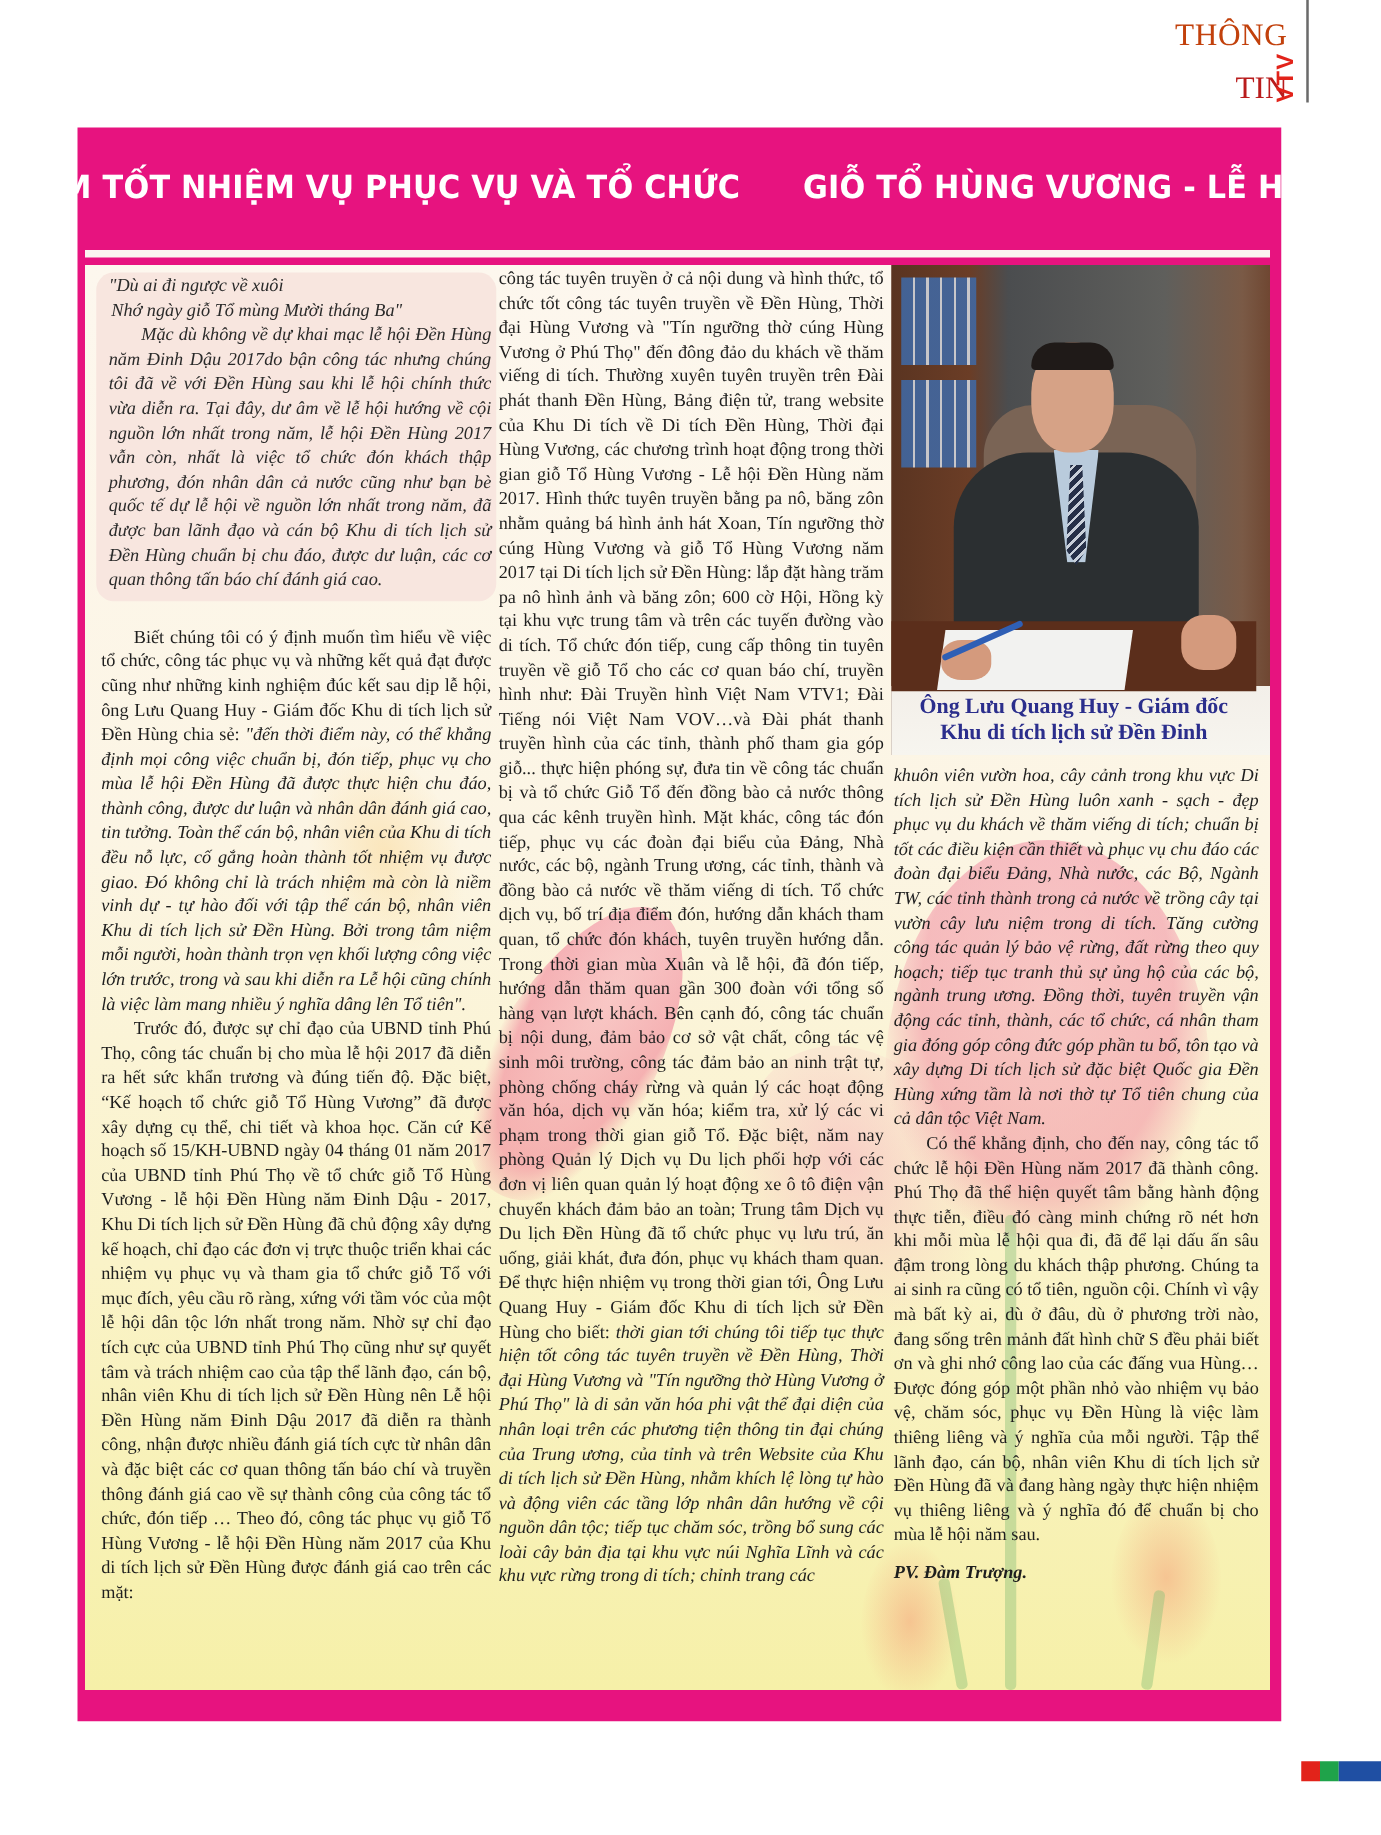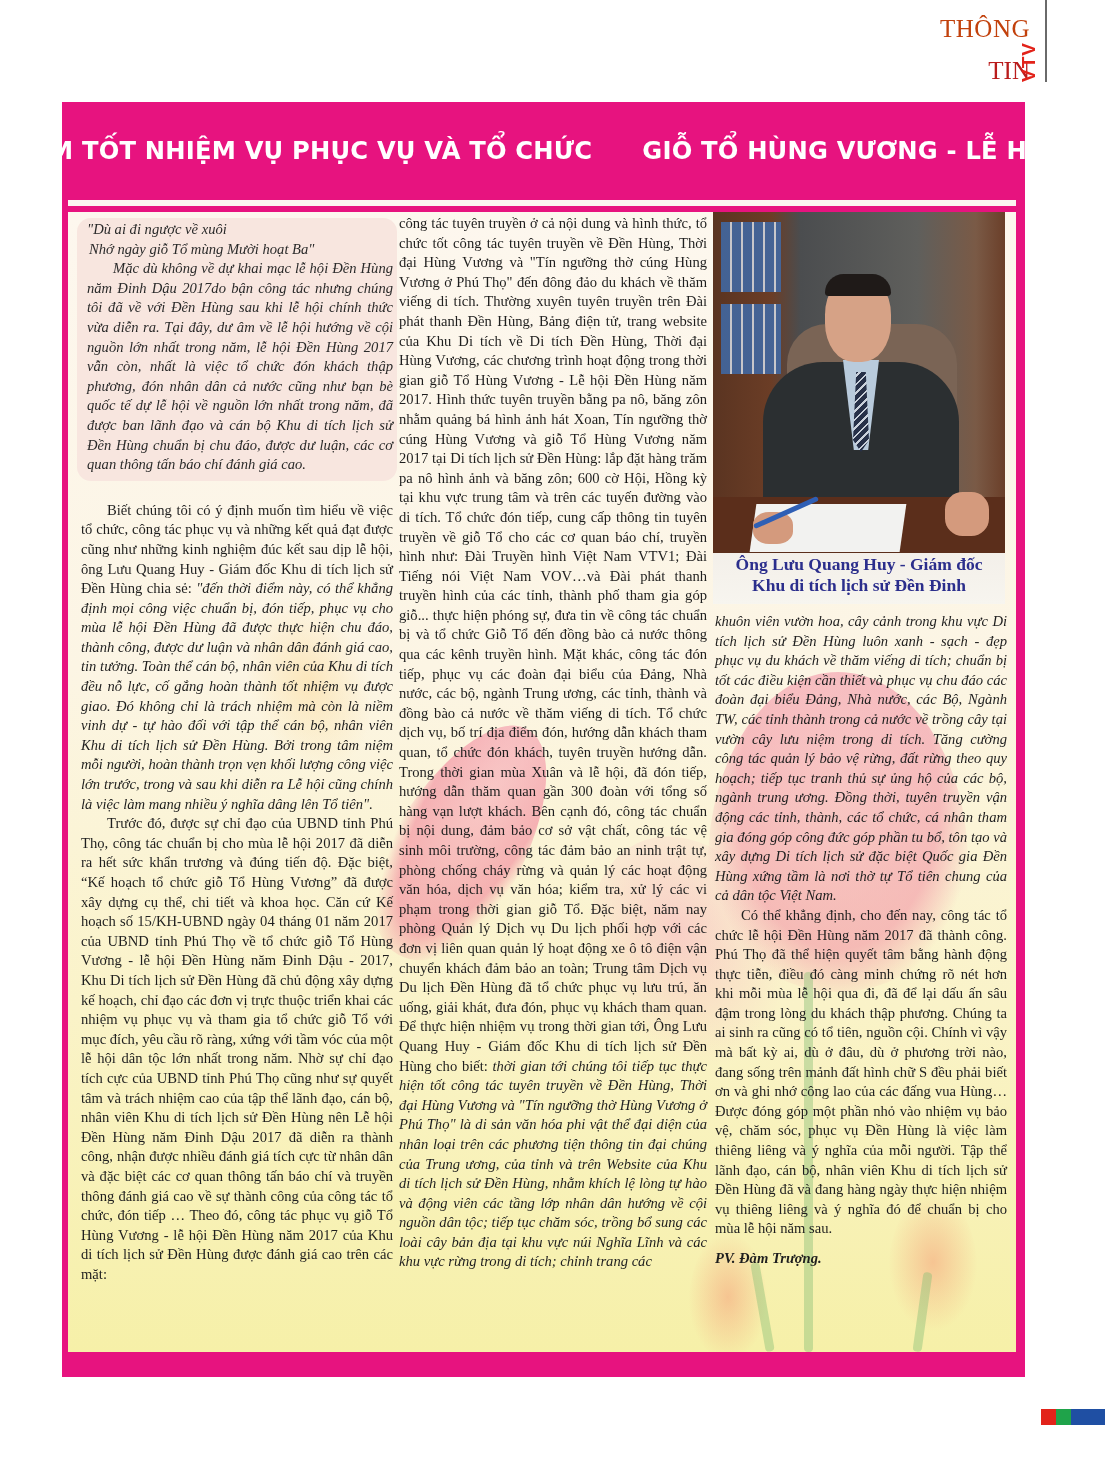--- a/index.html
+++ b/index.html
@@ -68,20 +68,21 @@
   .lead-box .q1 { display:block; padding-left:0; }
   .lead-box .q2 { display:block; padding-left:2px; }
   .it { font-style:italic; }
 
   .photo {
     position:relative; margin-left:-2px; width:292px; height:392px;
     background:
       linear-gradient(180deg, rgba(0,0,0,0) 0%, rgba(0,0,0,0) 86%, #f3efe9 86%, #f7f5ef 100%),
       linear-gradient(90deg, #5a3421 0%, #6b3d26 20%, #4b4d4f 30%, #5f5f5c 70%, #7a5a46 90%, #6b3f29 100%);
     overflow:hidden;
+    padding-left:20px;
   }
   .photo .shelf { position:absolute; left:8px; width:60px; height:70px; background:repeating-linear-gradient(90deg,#3f6aa8 0 9px,#d9dfe7 9px 11px); opacity:0.85; }
   .photo .chair { position:absolute; left:74px; top:112px; width:170px; height:170px; border-radius:40px 40px 10px 10px; background:#7a6455; }
   .photo .head { position:absolute; left:112px; top:62px; width:66px; height:88px; border-radius:46% 46% 44% 44%; background:#d6a286; }
   .photo .hair { position:absolute; left:112px; top:62px; width:66px; height:22px; border-radius:33px 33px 6px 6px; background:#1f1a18; }
   .photo .suit { position:absolute; left:50px; top:150px; width:196px; height:190px; border-radius:60px 60px 0 0; background:#2b2f31; }
   .photo .shirt { position:absolute; left:130px; top:148px; width:36px; height:90px; background:#b9cbdc; clip-path:polygon(0 0,100% 0,70% 100%,30% 100%); }
   .photo .tie { position:absolute; left:140px; top:160px; width:16px; height:80px; background:repeating-linear-gradient(135deg,#263048 0 4px,#c9d0da 4px 6px); clip-path:polygon(20% 0,80% 0,100% 85%,50% 100%,0 85%); }
   .photo .desk { position:absolute; left:0; top:285px; width:292px; height:56px; background:#5b2e1b; }
   .photo .paper { position:absolute; left:40px; top:292px; width:150px; height:48px; background:#f2f2f0; transform:skewX(-8deg); }
@@ -122,21 +123,21 @@
     <div class="petal p3"></div>
     <div class="petal p4"></div>
     <div class="petal p5"></div>
     <div class="stem s1"></div>
     <div class="stem s2"></div>
     <div class="stem s3"></div>
 
     <div class="col col1">
       <div class="lead-box">
         <span class="q1">"Dù ai đi ngược về xuôi</span>
-        <span class="q2">Nhớ ngày giỗ Tổ mùng Mười hoạt Ba"</span>
+        <span class="q2">Nhớ ngày giỗ Tổ mùng Mười tháng Ba"</span>
         <p class="ind">Mặc dù không về dự khai mạc lễ hội Đền Hùng năm Đinh Dậu 2017do bận công tác nhưng chúng tôi đã về với Đền Hùng sau khi lễ hội chính thức vừa diễn ra. Tại đây, dư âm về lễ hội hướng về cội nguồn lớn nhất trong năm, lễ hội Đền Hùng 2017 vẫn còn, nhất là việc tổ chức đón khách thập phương, đón nhân dân cả nước cũng như bạn bè quốc tế dự lễ hội về nguồn lớn nhất trong năm, đã được ban lãnh đạo và cán bộ Khu di tích lịch sử Đền Hùng chuẩn bị chu đáo, được dư luận, các cơ quan thông tấn báo chí đánh giá cao.</p>
       </div>
       <p class="ind"><span>Biết chúng tôi có ý định muốn tìm hiểu về việc tổ chức, công tác phục vụ và những kết quả đạt được cũng như những kinh nghiệm đúc kết sau dịp lễ hội, ông Lưu Quang Huy - Giám đốc Khu di tích lịch sử Đền Hùng  chia sẻ: </span><span class="it">"đến thời điểm này, có thể khẳng định mọi công việc chuẩn bị, đón tiếp, phục vụ cho mùa lễ hội Đền Hùng đã được thực hiện chu đáo, thành công, được dư luận và nhân dân đánh giá cao, tin tưởng. Toàn thể cán bộ, nhân viên của Khu di tích đều nỗ lực, cố gắng hoàn thành tốt nhiệm vụ được giao. Đó không chỉ là trách nhiệm mà còn là niềm vinh dự - tự hào đối với tập thể cán bộ, nhân viên Khu di tích lịch sử Đền Hùng.  Bởi trong tâm niệm mỗi người, hoàn thành trọn vẹn khối lượng công việc lớn trước, trong và sau khi diễn ra Lễ hội cũng chính là việc làm mang nhiều ý nghĩa dâng lên Tổ tiên".</span></p>
       <p class="ind">Trước đó, được sự chỉ đạo của UBND tỉnh Phú Thọ, công tác chuẩn bị cho mùa lễ hội 2017 đã diễn ra hết sức khẩn trương và đúng tiến độ. Đặc biệt, “Kế hoạch tổ chức giỗ Tổ Hùng Vương” đã được xây dựng cụ thể, chi tiết và khoa học. Căn cứ Kế hoạch số 15/KH-UBND ngày 04 tháng 01 năm 2017 của UBND tỉnh Phú Thọ về tổ chức giỗ Tổ Hùng Vương - lễ hội Đền Hùng năm Đinh Dậu - 2017, Khu Di tích lịch sử Đền Hùng đã chủ động xây dựng kế hoạch, chỉ đạo các đơn vị trực thuộc triển khai các nhiệm vụ phục vụ và tham gia tổ chức giỗ Tổ với mục đích, yêu cầu rõ ràng, xứng với tầm vóc của một lễ hội dân tộc lớn nhất trong năm. Nhờ sự chỉ đạo tích cực của UBND tỉnh Phú Thọ cũng như sự quyết tâm và trách nhiệm cao của tập thể lãnh đạo, cán bộ, nhân viên Khu di tích lịch sử Đền Hùng nên Lễ hội Đền Hùng năm Đinh Dậu 2017 đã diễn ra thành công, nhận được nhiều đánh giá tích cực từ nhân dân và đặc biệt các cơ quan thông tấn báo chí và truyền thông đánh giá cao về sự thành công của công tác tổ chức, đón tiếp … Theo đó, công tác phục vụ giỗ Tổ Hùng Vương - lễ hội Đền Hùng năm 2017 của Khu di tích lịch sử Đền Hùng được đánh giá cao trên các mặt:</p>
     </div>
 
     <div class="col col2">
       <p><span>công tác tuyên truyền ở cả nội dung và hình thức, tổ chức tốt công tác tuyên truyền về Đền Hùng, Thời đại Hùng Vương và "Tín ngưỡng thờ cúng Hùng Vương ở Phú Thọ" đến đông đảo du khách về thăm viếng di tích. Thường xuyên tuyên truyền trên Đài phát thanh Đền Hùng, Bảng điện tử, trang website của Khu Di tích về Di tích Đền Hùng, Thời đại Hùng Vương, các chương trình hoạt động trong thời gian giỗ Tổ Hùng Vương - Lễ hội Đền Hùng năm 2017. Hình thức tuyên truyền bằng pa nô, băng zôn nhằm quảng bá hình ảnh hát Xoan, Tín ngưỡng thờ cúng Hùng Vương và giỗ Tổ Hùng Vương năm 2017 tại Di tích lịch sử Đền Hùng: lắp đặt hàng trăm pa nô hình ảnh và băng zôn; 600 cờ Hội, Hồng kỳ tại khu vực trung tâm và trên các tuyến đường vào di tích. Tổ chức đón tiếp, cung cấp thông tin tuyên truyền về giỗ Tổ cho các cơ quan báo chí, truyền hình như: Đài Truyền hình Việt Nam VTV1; Đài Tiếng nói Việt Nam VOV…và Đài phát thanh truyền hình của các tỉnh, thành phố tham gia góp giỗ... thực hiện phóng sự, đưa tin về công tác chuẩn bị và tổ chức Giỗ Tổ đến đồng bào cả nước thông qua các kênh truyền hình. Mặt khác, công tác đón tiếp, phục vụ các đoàn đại biểu của Đảng, Nhà nước, các bộ, ngành Trung ương, các tỉnh, thành và đồng bào cả nước về thăm viếng di tích. Tổ chức dịch vụ, bố trí địa điểm đón, hướng dẫn khách tham quan, tổ chức đón khách, tuyên truyền hướng dẫn. Trong thời gian mùa Xuân và lễ hội, đã đón tiếp, hướng dẫn thăm quan gần 300 đoàn với tổng số hàng vạn lượt khách. Bên cạnh đó, công tác chuẩn bị nội dung, đảm bảo cơ sở vật chất, công tác vệ sinh môi trường, công tác đảm bảo an ninh trật tự, phòng chống cháy rừng và quản lý các hoạt động văn hóa, dịch vụ văn hóa; kiểm tra, xử lý các vi phạm trong thời gian giỗ Tổ. Đặc biệt, năm nay phòng Quản lý Dịch vụ Du lịch phối hợp với các đơn vị liên quan quản lý hoạt động xe ô tô điện vận chuyển khách đảm bảo an toàn; Trung tâm Dịch vụ Du lịch Đền Hùng đã tổ chức phục vụ lưu trú, ăn uống, giải khát, đưa đón, phục vụ khách tham quan.  Để thực hiện nhiệm vụ trong thời gian tới, Ông Lưu Quang Huy - Giám đốc Khu di tích lịch sử Đền Hùng cho biết: </span><span class="it">thời gian tới chúng tôi tiếp tục  thực hiện tốt công tác tuyên truyền về Đền Hùng, Thời đại Hùng Vương và "Tín ngưỡng thờ Hùng Vương ở Phú Thọ" là di sản văn hóa phi vật thể đại diện của nhân loại trên các phương tiện thông tin đại chúng của Trung ương, của tỉnh và trên Website của Khu di tích lịch sử Đền Hùng, nhằm khích lệ lòng tự hào và động viên các tầng lớp nhân dân hướng về cội nguồn dân tộc; tiếp tục chăm sóc, trồng bổ sung các loài cây bản địa tại khu vực núi Nghĩa Lĩnh và các khu vực rừng trong di tích; chỉnh trang các</span></p>
     </div>
 

